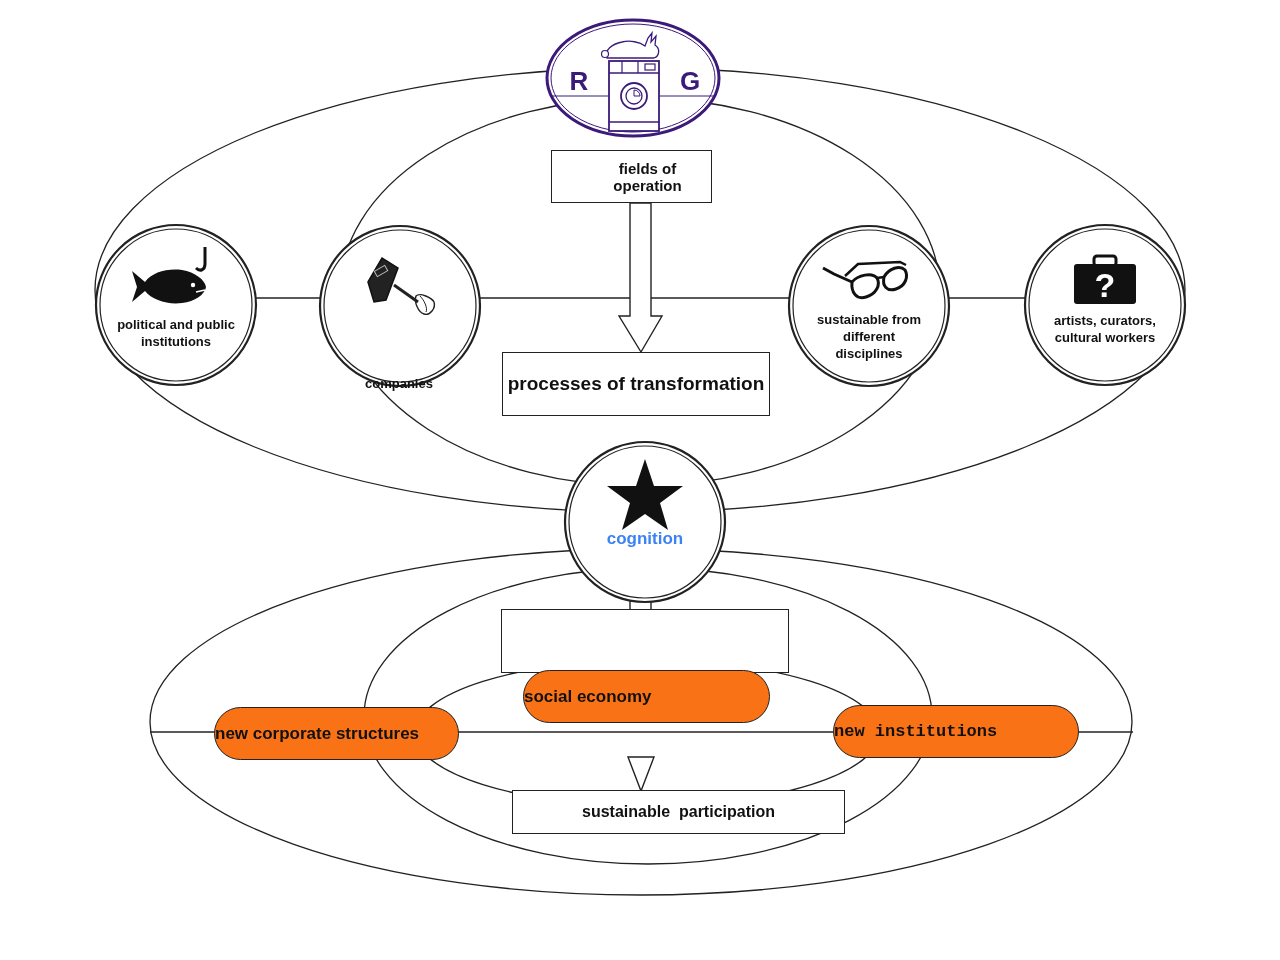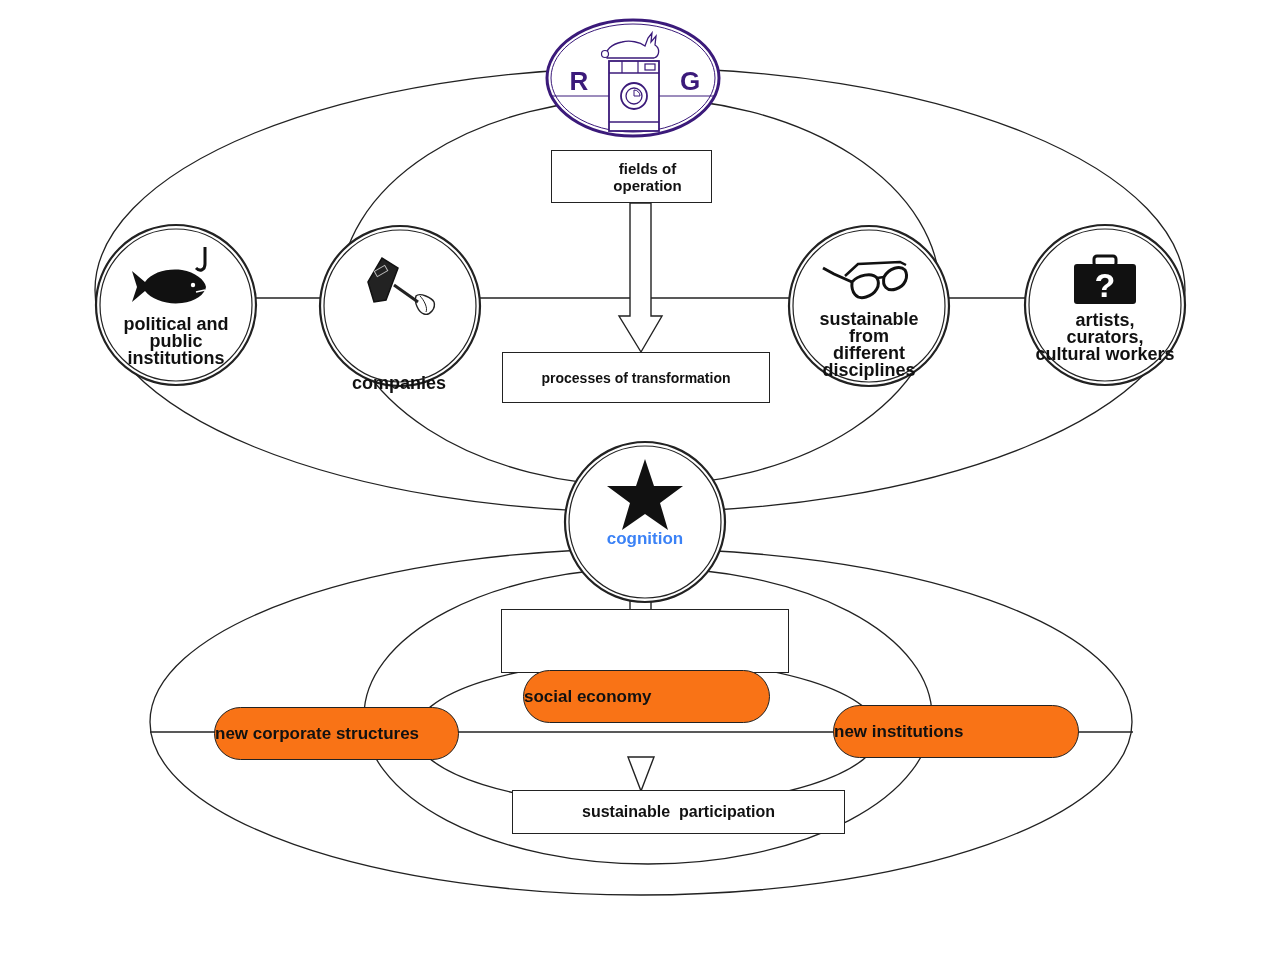--- a/index.html
+++ b/index.html
@@ -1,21 +1,21 @@
 <!DOCTYPE html>
 <html><head>
 <meta charset="utf-8">
 <style>
   html, body { margin: 0; padding: 0; background: #ffffff; }
   body { width: 1280px; height: 960px; position: relative; overflow: hidden; font-family: "Liberation Sans", sans-serif; color: #111; }
   svg.canvas { position: absolute; left: 0; top: 0; }
   .label { position: absolute; text-align: center; font-weight: bold; color: #3b82f6; line-height: 1.2; font-family: "Liberation Sans", sans-serif; }
   .box { position: absolute; border: 1.5px solid #222; background: #fff; box-sizing: border-box; display: flex; align-items: center; justify-content: center; text-align: center; font-weight: bold; font-family: "Liberation Sans", sans-serif; }
   .pill { position: absolute; border: 1.5px solid #222; background: #f97316; border-radius: 30px; box-sizing: border-box; display: flex; align-items: center; justify-content: flex-start; font-weight: bold; font-size: 17px; font-family: "Liberation Sans", sans-serif; }
-  .node-label { position: absolute; text-align: center; font-weight: bold; font-size: 18px; line-height: 17px; }
+  .node-label { position: absolute; text-align: center; font-weight: bold; font-size: 13px; line-height: 17px; }
 </style>
 </head>
 <body>
 
 <svg class="canvas" width="1280" height="960" viewBox="0 0 1280 960">
 
   <ellipse cx="640" cy="290" rx="545" ry="222" fill="none" stroke="#222" stroke-width="1.3"></ellipse>
   <ellipse cx="640" cy="292" rx="300" ry="194" fill="none" stroke="#222" stroke-width="1.3"></ellipse>
 
   <line x1="176" y1="298" x2="1105" y2="298" stroke="#222" stroke-width="1.3"></line>
@@ -104,21 +104,21 @@
   </g>
   <polygon points="645,459 654,486 683,486 660,503 668,530 645,514 622,530 630,503 607,486 636,486" fill="#111"></polygon>
 </svg>
 
 <div class="label" style="left:565px; top:66px; width:28px; font-size:26px; color:#3b1a7a;">R</div>
 <div class="label" style="left:676px; top:66px; width:28px; font-size:26px; color:#3b1a7a;">G</div>
 
 <div class="box" style="left:551px; top:150px; width:161px; height:53px; font-size:15px;padding-left:32px;">
   <span>fields of operation</span>
 </div>
-<div class="box" style="left:502px; top:352px; width:268px; height:51px; font-size:14px;">
+<div class="box" style="left:502px; top:352px; width:268px; height:64px; font-size:19px;">
   <span>processes of transformation</span>
 </div>
 
 <div class="node-label" style="left:106px; top:316px; width:140px;">
   <div>political and public</div>
   <div>institutions</div>
 </div>
 <div class="node-label" style="left:330px; top:329px; width:138px;margin-top:46px;">
   <div>companies</div>
 </div>
@@ -136,19 +136,19 @@
 
 <div class="box" style="left:501px; top:609px; width:288px; height:64px; font-size:17px; flex-direction:column; line-height:22px;">
 </div>
 
 <div class="pill" style="left:214px; top:707px; width:245px; height:53px;">
   <span>new corporate structures</span>
 </div>
 <div class="pill" style="left:523px; top:670px; width:247px; height:53px;">
   <span>social economy</span>
 </div>
-<div class="pill" style="left:833px; top:705px; width:246px; height:53px;">
+<div class="pill" style="left:833px; top:705px; width:246px; height:53px;font-family:Liberation Mono, monospace;">
   <span>new institutions</span>
 </div>
 
 <div class="box" style="left:512px; top:790px; width:333px; height:44px; font-size:16px; white-space:pre;">
   <span>sustainable  participation</span>
 </div>
 
 </body></html>

